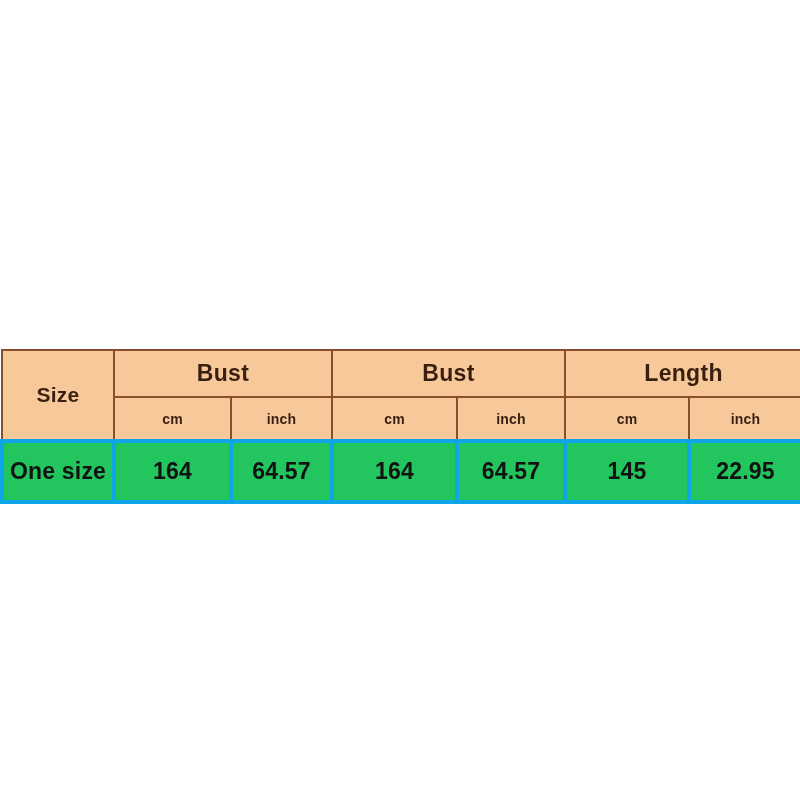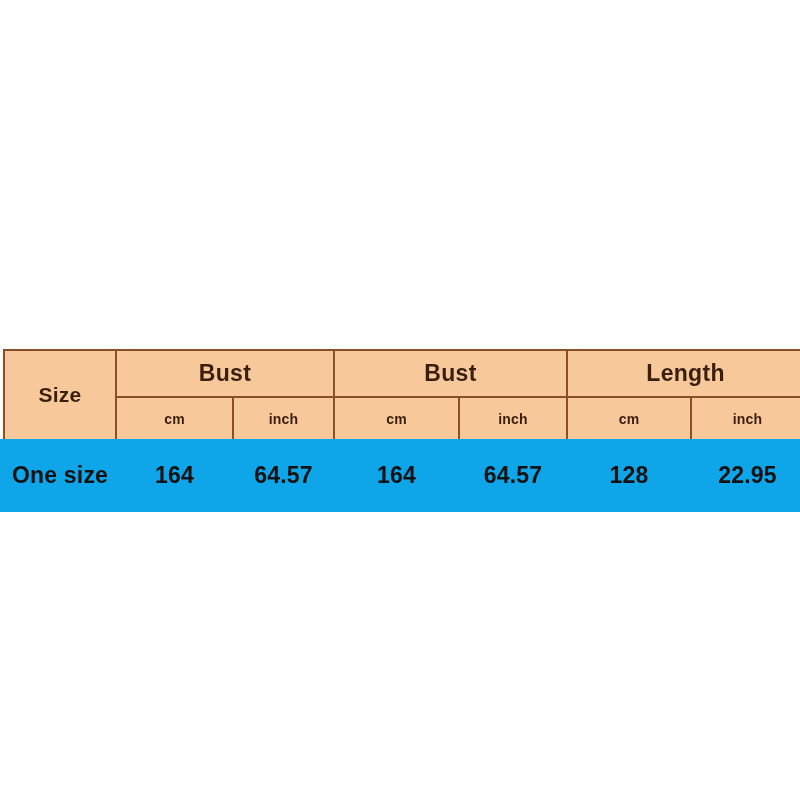--- a/index.html
+++ b/index.html
@@ -56,24 +56,24 @@
     font-size: 23px;
     letter-spacing: 0.3px;
   }
   td.hd-unit {
     font-size: 14px;
     letter-spacing: 0.2px;
   }
 
   
   #size-chart td.dt {
-    background: #0ea5e9;
+    background: #22c55e;
     color: #121212;
     font-weight: bold;
-    border: 8px solid #0ea5e9;
+    border: 4px solid #0ea5e9;
     font-size: 23px;
     letter-spacing: 0.2px;
   }
   td.dt-size {
     font-size: 22px;
   }
 
   
   tr.row-group td { height: 45px; }
   tr.row-unit  td { height: 41px; }
@@ -110,19 +110,19 @@
         <td class="hd hd-unit">cm</td>
         <td class="hd hd-unit">inch</td>
       </tr>
 
       <tr class="row-data">
         <td class="dt dt-size">One size</td>
         <td class="dt">164</td>
         <td class="dt">64.57</td>
         <td class="dt">164</td>
         <td class="dt">64.57</td>
-        <td class="dt">128</td>
+        <td class="dt">145</td>
         <td class="dt">22.95</td>
       </tr>
     </tbody>
   </table>
 
 </div>
 
 </body></html>

